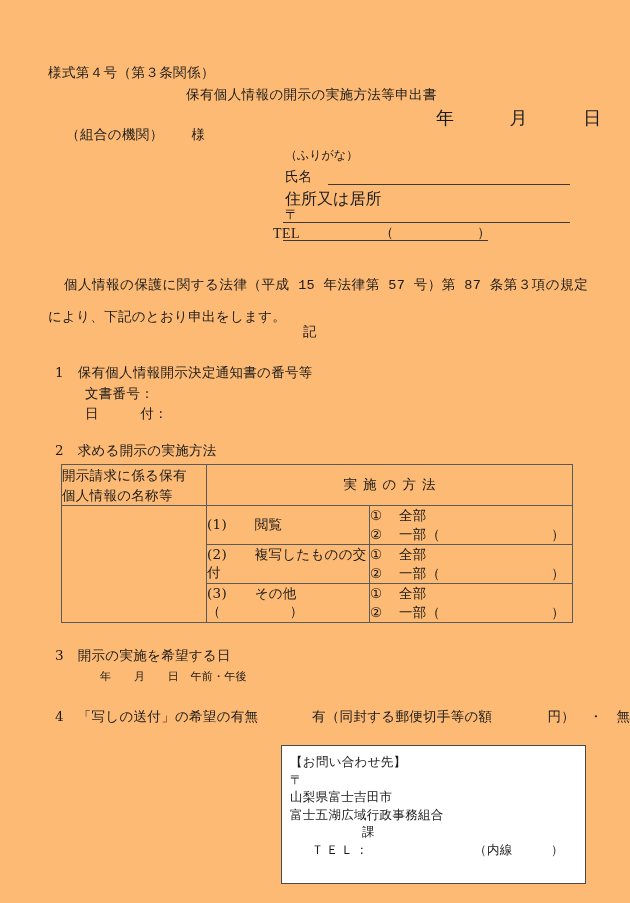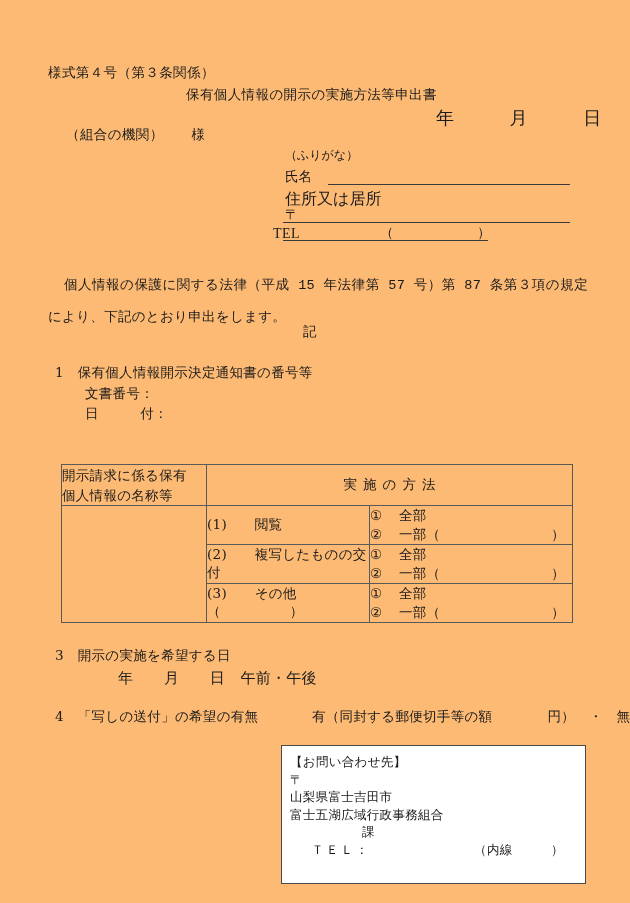--- a/index.html
+++ b/index.html
@@ -44,21 +44,21 @@
   
   #para-1 { left: 48px; top: 270px; width: 540px; font-size: 13.5px;
             line-height: 32px; letter-spacing: .3px; white-space: normal;
             text-indent: 16px; text-align: justify; font-family: Liberation Mono, monospace; }
   #ki     { left: 303px; top: 323px; font-size: 13.5px; }
   #sec1-title { left: 55px;  top: 364px; font-size: 13.5px; letter-spacing: .3px; }
   #sec1-l1    { left: 85px;  top: 385px; font-size: 13.5px; letter-spacing: .3px; }
   #sec1-l2    { left: 85px;  top: 405px; font-size: 13.5px; letter-spacing: .3px; }
   #sec2-title { left: 55px;  top: 442px; font-size: 13.5px; letter-spacing: .3px; }
   #sec3-title { left: 55px;  top: 647px; font-size: 13.5px; letter-spacing: .3px; }
-  #sec3-l1    { left: 118px; top: 669px; font-size: 15px; letter-spacing: .3px; }
+  #sec3-l1    { left: 100px; top: 669px; font-size: 11px; letter-spacing: .3px; }
   #sec4-title { left: 55px;  top: 708px; font-size: 13.5px; letter-spacing: .3px; }
   #sec4-opt   { left: 312px; top: 708px; font-size: 13.5px; letter-spacing: .3px; }
 
   
   #method-table {
     position: absolute;
     left: 61px; top: 464px;
     width: 511px;
     border-collapse: collapse;
     table-layout: fixed;
@@ -145,20 +145,21 @@
 
   <div class="abs jp" id="para-1">個人情報の保護に関する法律（平成 15 年法律第 57 号）第 87 条第３項の規定により、下記のとおり申出をします。</div>
 
   <div class="abs jp" id="ki">記</div>
 
   <div class="abs jp" id="sec1-title"><span>1</span>　<span>保有個人情報開示決定通知書の番号等</span></div>
 
   <div class="abs jp" id="sec1-l1">文書番号：</div>
   <div class="abs jp" id="sec1-l2">日　　　付：</div>
 
+  <div class="abs jp" id="sec2-title"><span>2</span>　<span>求める開示の実施方法</span></div>
 
   <table id="method-table" class="jp">
     <colgroup>
       <col class="col-a">
         <col class="col-b">
         <col class="col-c">
     </colgroup>
     <tbody>
       <tr>
         <td rowspan="1" class="hdr-left">

